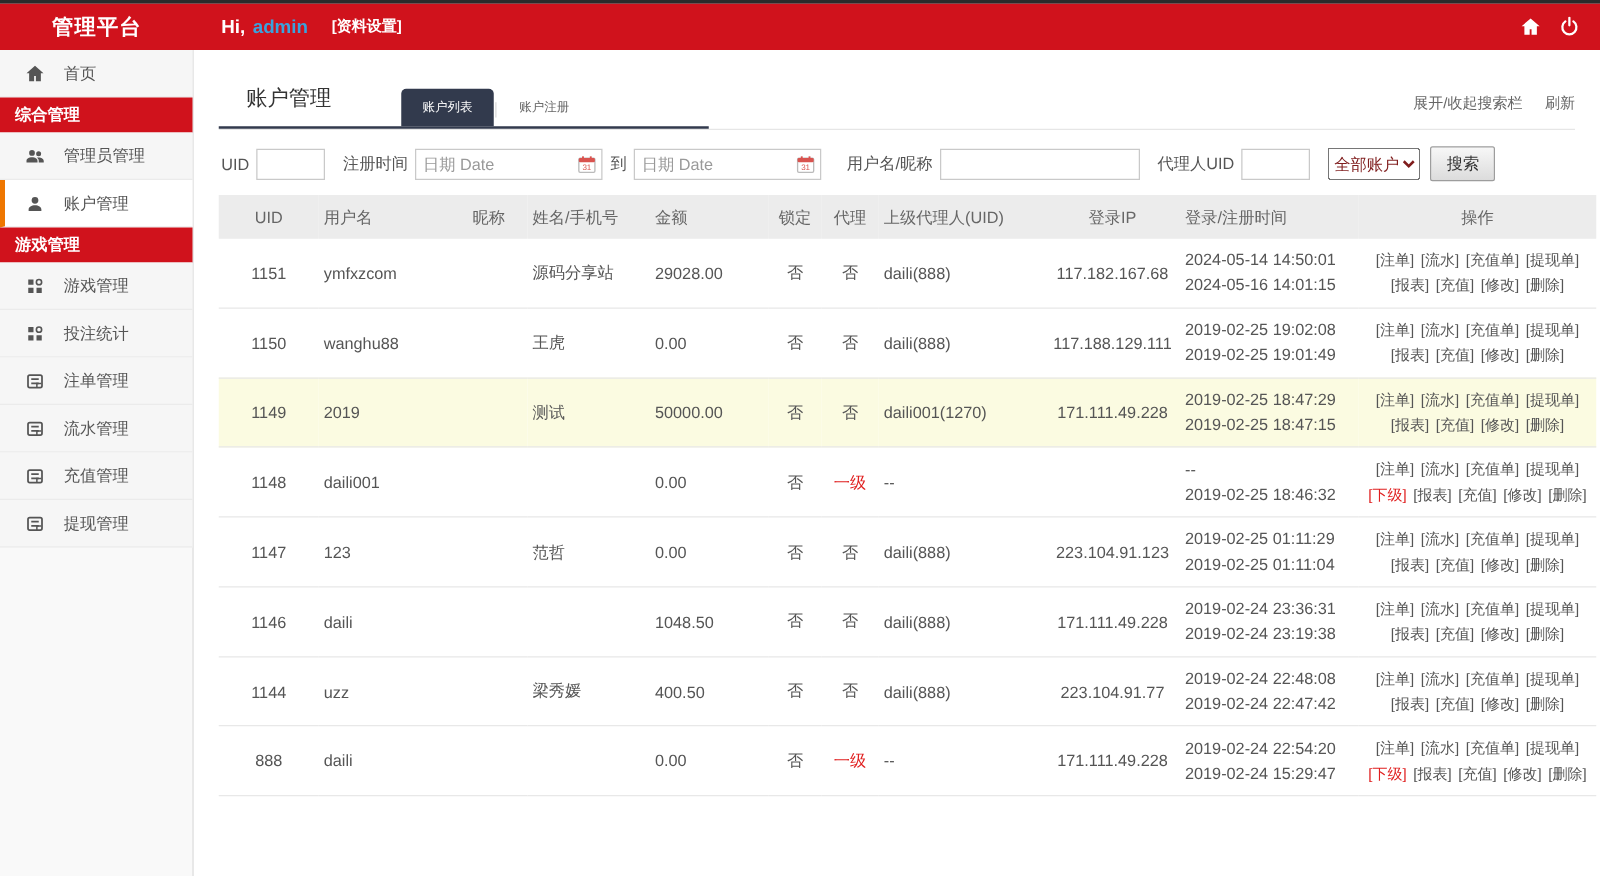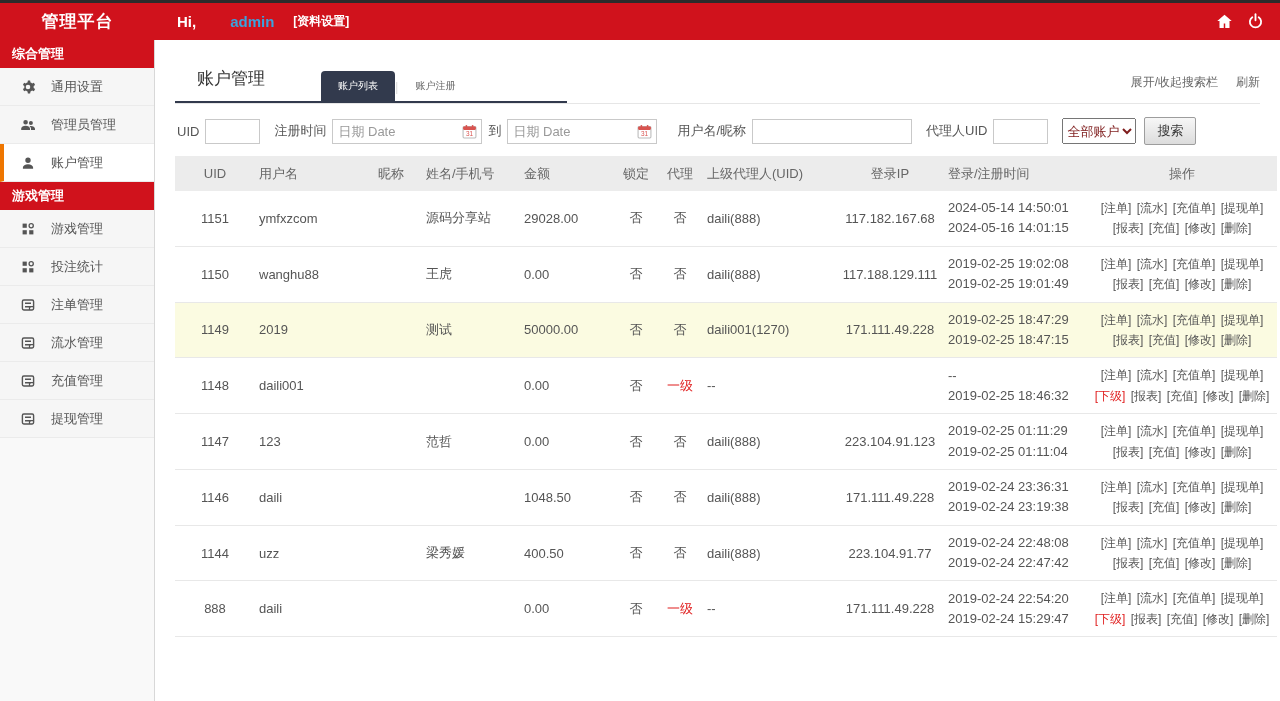--- a/index.html
+++ b/index.html
@@ -4,21 +4,21 @@
 <style>
   * { margin:0; padding:0; box-sizing:border-box; }
   html,body { width:1280px; height:701px; overflow:hidden; background:#fff;
     font-family:"Liberation Sans","DejaVu Sans",sans-serif; font-size:13px; color:#555; }
   a { text-decoration:none; cursor:pointer; }
 
   .topstrip { height:3px; background:#2b2b2b; }
   .header { height:37px; background:#d0121c; display:flex; align-items:center; color:#fff; }
   .brand { width:155px; text-align:center; font-size:17px; font-weight:bold; letter-spacing:1px; }
   .greeting { margin-left:22px; font-size:15px; font-weight:bold; display:flex; align-items:center; gap:6px; }
-  .greeting .uname { color:#3ba2dd;margin-left:28px; }
+  .greeting .uname { color:#3ba2dd; }
   .greeting .profile { color:#fff; font-size:12px; font-weight:bold; margin-left:13px; }
   .header-right { margin-left:auto; margin-right:16px; display:flex; align-items:center; gap:14px; }
   .header-right span { display:inline-flex; cursor:pointer; }
 
   .app { display:flex; height:661px; }
   .sidebar { width:155px; background:#f9f9f9; border-right:1px solid #d8d8d8; }
   .side-item { height:38px; display:flex; align-items:center; padding-left:20px; gap:15px;
     background:#f6f6f6; border-bottom:1px solid #ebebeb; color:#555; cursor:pointer; }
   .side-item.active { background:#fff; border-left:4px solid #ee7600; padding-left:16px; }
   .side-item .sicon { display:inline-flex; width:16px; justify-content:center; }
@@ -86,29 +86,29 @@
           <path d="M5 3.9a5.3 5.3 0 1 0 6 0" fill="none" stroke="#fff" stroke-width="1.7" stroke-linecap="round"></path>
           <path d="M8 1.2v5.6" stroke="#fff" stroke-width="1.7" stroke-linecap="round"></path>
         </svg>
     </span>
   </div>
 </header>
 
 <div class="app">
   <aside class="sidebar">
     <div id="sidebar-list">
+        <div class="side-item">
+          <span class="sicon">
+            <svg width="16" height="16" viewBox="0 0 16 16">
+              <path fill="#555" d="M8 1.6 1.2 7.5h2.1V14h4V9.8h1.4V14h4V7.5h2.1z"></path>
+            </svg>
+          </span>
+          <span>首页</span>
+        </div>
         <div class="side-section">综合管理</div>
-        <div class="side-item">
-          <span class="sicon">
-            <svg width="16" height="16" viewBox="0 0 16 16">
-              <path fill="#555" d="M13.6 8.9c.1-.3.1-.6.1-.9s0-.6-.1-.9l1.5-1.2-1.2-2.1-1.8.6c-.5-.4-1-.7-1.6-.9L10.1 1.6H7.9L7.5 3.5c-.6.2-1.1.5-1.6.9l-1.8-.6-1.2 2.1 1.5 1.2c-.1.3-.1.6-.1.9s0 .6.1.9l-1.5 1.2 1.2 2.1 1.8-.6c.5.4 1 .7 1.6.9l.4 1.9h2.2l.4-1.9c.6-.2 1.1-.5 1.6-.9l1.8.6 1.2-2.1-1.5-1.2zM8 10.3A2.3 2.3 0 1 1 8 5.7a2.3 2.3 0 0 1 0 4.6z"></path>
-            </svg>
-          </span>
-          <span>通用设置</span>
-        </div>
         <div class="side-item">
           <span class="sicon">
             <svg width="16" height="16" viewBox="0 0 16 16">
               <path fill="#555" d="M5.6 7.6a2.3 2.3 0 1 0 0-4.6 2.3 2.3 0 0 0 0 4.6zM10.9 8a2 2 0 1 0 0-4 2 2 0 0 0 0 4zM5.6 8.7c-2.4 0-4.4 1.2-4.4 2.8V13h8.8v-1.5c0-1.6-2-2.8-4.4-2.8zm5.3.3c-.5 0-1 .1-1.4.2.9.6 1.5 1.4 1.5 2.3v1.5h4v-1.3c0-1.5-1.9-2.7-4.1-2.7z"></path>
             </svg>
           </span>
           <span>管理员管理</span>
         </div>
         <div class="side-item active">
           <span class="sicon">

